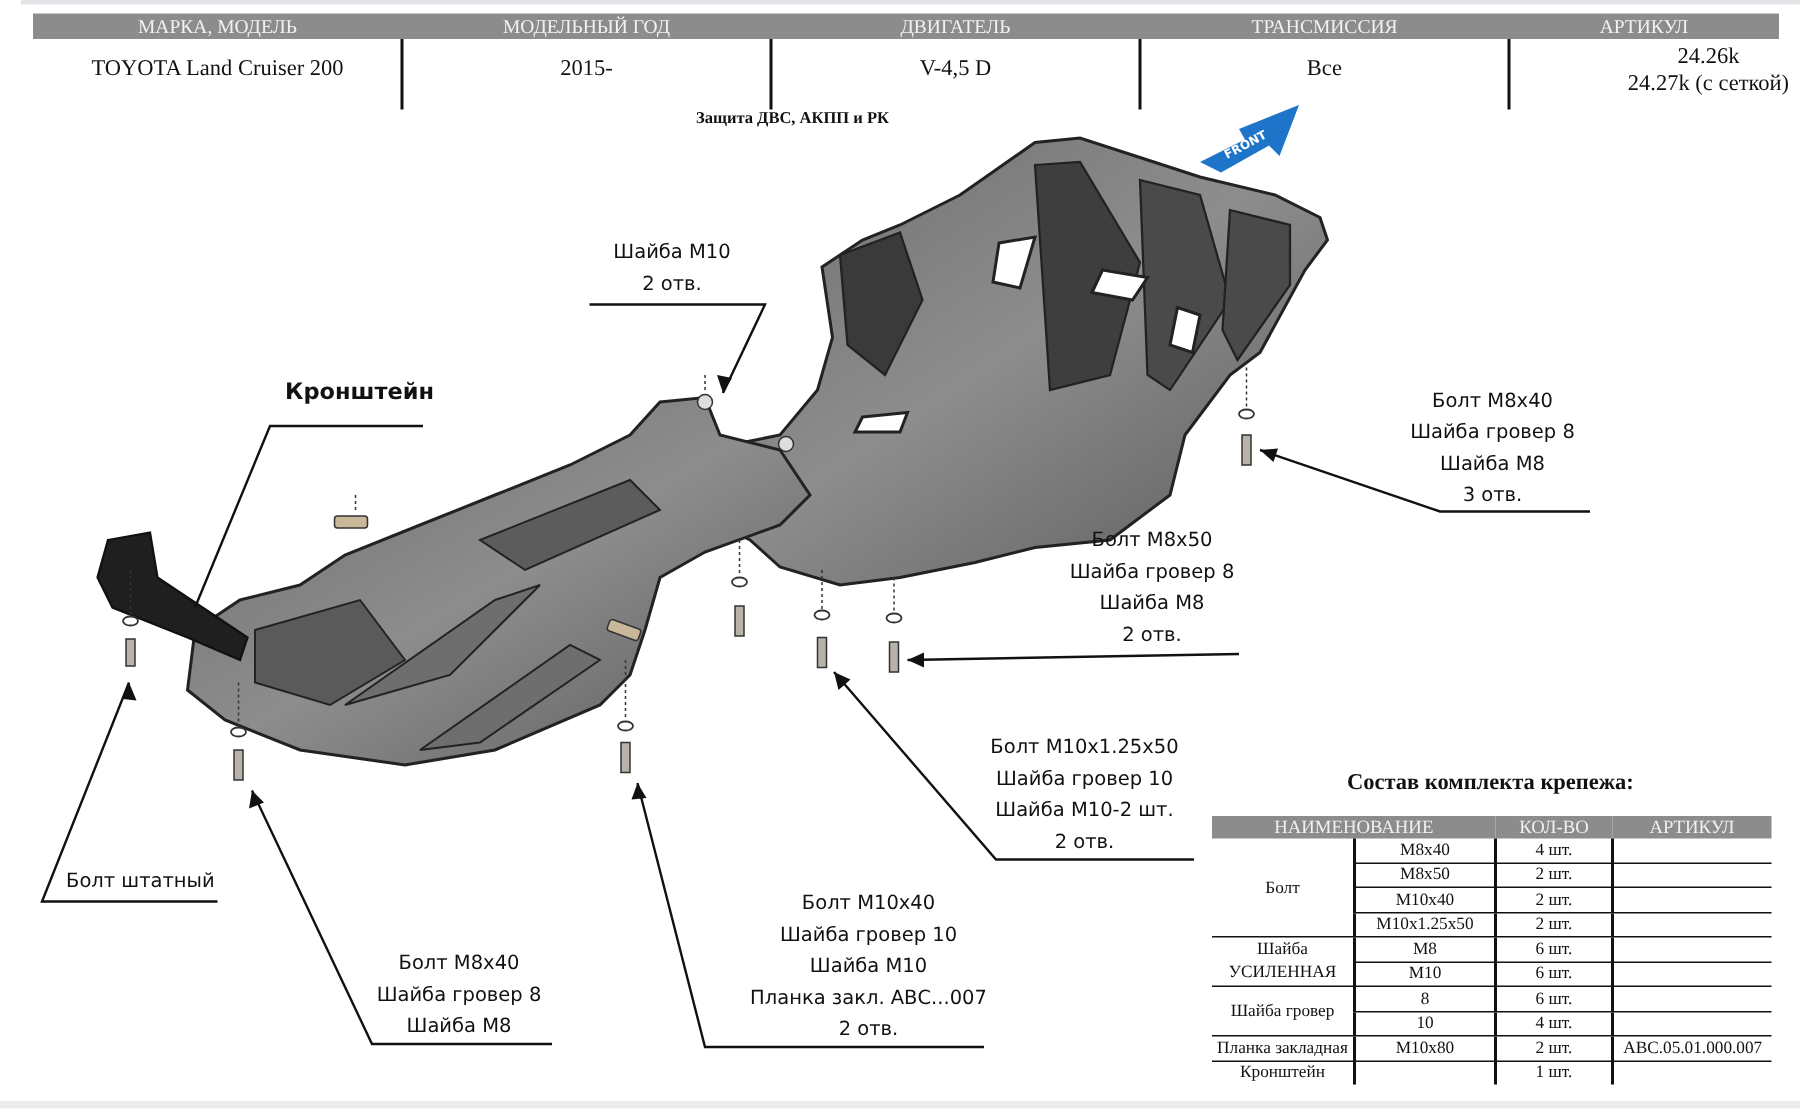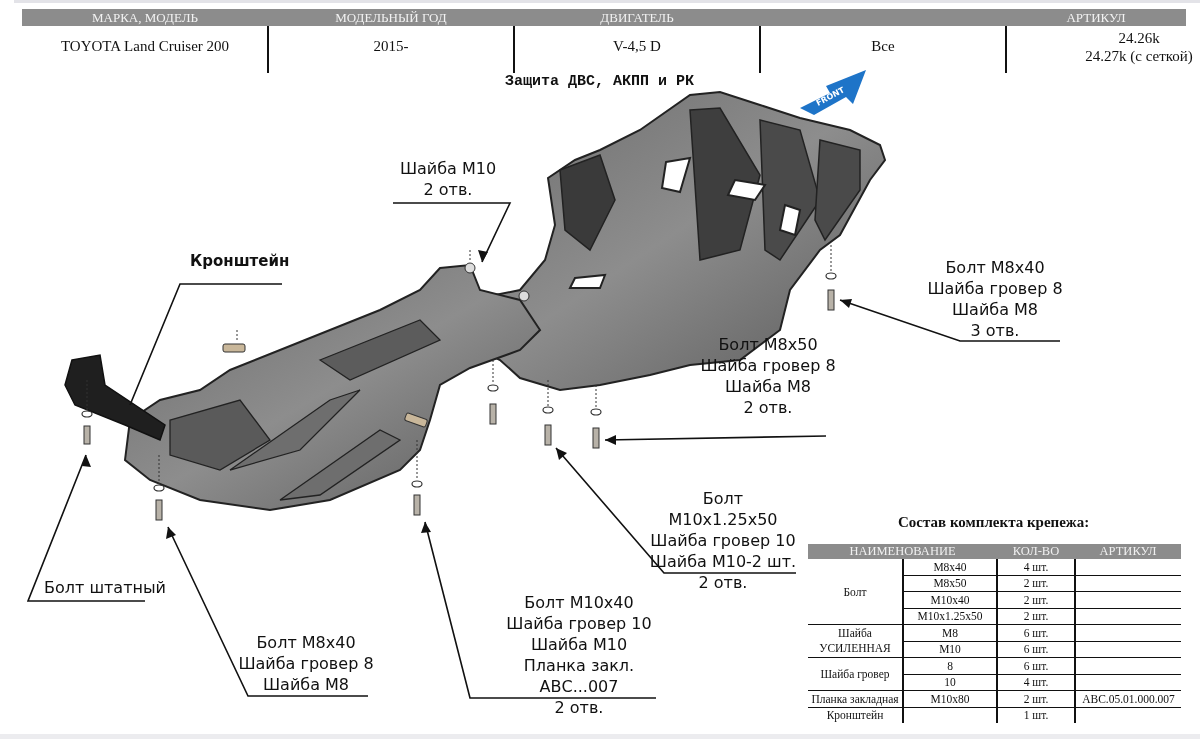--- a/index.html
+++ b/index.html
@@ -7,22 +7,22 @@
   .topline { position: absolute; left: 14px; top: 0; width: 1186px; height: 3px; background: #e3e3e8; }
 
   
   .hdr { position: absolute; left: 22px; top: 9px; width: 1186px; }
   .hdr-head { position: absolute; left: 0; top: 0; width: 1164px; height: 17px; background: #8c8c8c; }
   .hdr-head span { position: absolute; top: 0; height: 16px; line-height: 17px; text-align: center; color: #f2f2f2; font-size: 13px; font-family: "Liberation Serif", serif; }
   .hdr-cell { position: absolute; top: 28px; text-align: center; font-size: 15px; line-height: 18px; }
   .hdr-cell.two { top: 20px; margin-left: 43px; }
   .hdr-sep { position: absolute; top: 17px; width: 2px; height: 47px; background: #111; }
 
-  .title { position: absolute; left: 505px; top: 73px; font-family: Liberation Mono, monospace; font-weight: bold; font-size: 15px; }
-  .label { position: absolute; font-family: "DejaVu Sans", sans-serif; font-size: 16px; line-height: 21px; text-align: center; color: #111; }
+  .title { position: absolute; left: 464px; top: 73px; font-family: Liberation Serif, serif; font-weight: bold; font-size: 11px; }
+  .label { position: absolute; font-family: "DejaVu Sans", sans-serif; font-size: 13px; line-height: 21px; text-align: center; color: #111; }
   .label-bold { position: absolute; font-family: "DejaVu Sans", sans-serif; font-weight: bold; font-size: 15px; color: #111; }
 
   svg.diagram { position: absolute; left: 0; top: 0; }
 
   
   .kit-title { position: absolute; left: 898px; top: 514px; font-family: "Liberation Serif", serif; font-weight: bold; font-size: 15px; }
   .kit { position: absolute; left: 808px; top: 544px; width: 373px; border-collapse: collapse; font-family: "Liberation Serif", serif; font-size: 11.5px; }
   .kit th { background: #8c8c8c; color: #f0f0f0; font-weight: normal; font-size: 12.5px; height: 15px; padding: 0; }
   .kit td { padding: 0; height: 15.5px; text-align: center; line-height: 14px; }
   .kit td.c1 { width: 94px; }
@@ -36,20 +36,21 @@
 </head>
 <body>
 
 <div class="topline"></div>
 
 <div class="hdr">
   <div class="hdr-head">
     <span style="left:0;width:246px">МАРКА, МОДЕЛЬ</span>
     <span style="left:492px;width:246px">ДВИГАТЕЛЬ</span>
     <span style="left:246px;width:246px">МОДЕЛЬНЫЙ ГОД</span>
+    <span style="left:738px;width:246px">ТРАНСМИССИЯ</span>
     <span style="left:984px;width:180px">АРТИКУЛ</span>
   </div>
   <div class="hdr-cell" style="left:0;width:246px">TOYOTA Land Cruiser 200</div>
   <div class="hdr-sep" style="left:245px"></div>
   <div class="hdr-cell" style="left:246px;width:246px">2015-</div>
   <div class="hdr-sep" style="left:491px"></div>
   <div class="hdr-cell" style="left:492px;width:246px">V-4,5 D</div>
   <div class="hdr-sep" style="left:737px"></div>
   <div class="hdr-cell" style="left:738px;width:246px">Все</div>
   <div class="hdr-sep" style="left:983px"></div>
@@ -169,21 +170,21 @@
   <div>Шайба М10</div>
   <div>2 отв.</div>
 </div>
 <div class="label-bold" style="left:190px;top:252px">Кронштейн</div>
 <div class="label" style="left:925px;top:257px;width:140px">
   <div>Болт М8х40</div>
   <div>Шайба гровер 8</div>
   <div>Шайба М8</div>
   <div>3 отв.</div>
 </div>
-<div class="label" style="left:698px;top:334px;width:140px">
+<div class="label" style="left:698px;top:350px;width:140px">
   <div>Болт М8х50</div>
   <div>Шайба гровер 8</div>
   <div>Шайба М8</div>
   <div>2 отв.</div>
 </div>
 <div class="label" style="left:648px;top:488px;width:150px">
   <div>Болт М10х1.25х50</div>
   <div>Шайба гровер 10</div>
   <div>Шайба М10-2 шт.</div>
   <div>2 отв.</div>

